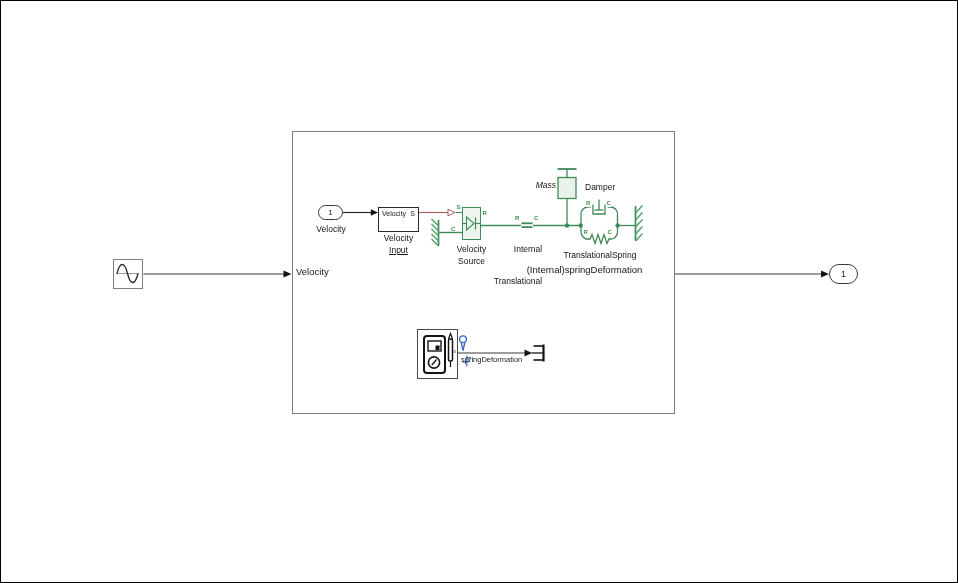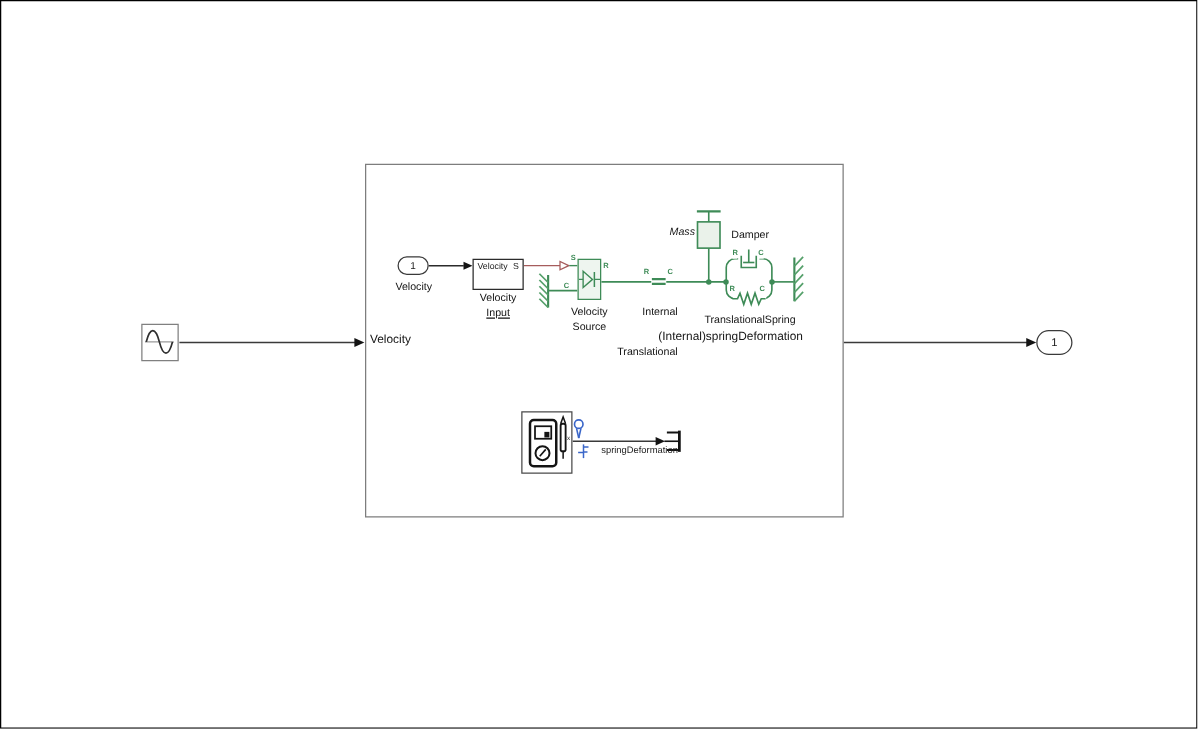--- a/index.html
+++ b/index.html
@@ -183,19 +183,19 @@
       <rect x="10" y="11" width="13" height="10" fill="#ffffff" stroke="#141414" stroke-width="1.4"></rect>
       <rect x="17.5" y="15.5" width="4" height="4.5" fill="#141414"></rect>
       <circle cx="16" cy="32.5" r="5.6" fill="none" stroke="#141414" stroke-width="1.6"></circle>
       <line x1="13.8" y1="35" x2="18.6" y2="29.5" stroke="#141414" stroke-width="1.3"></line>
       <path d="M30.5,9 L32.5,3.5 L34.5,9" fill="none" stroke="#141414" stroke-width="1.2"></path>
       <rect x="30.5" y="9" width="4" height="22" rx="1.5" fill="none" stroke="#141414" stroke-width="1.5"></rect>
       <line x1="32.5" y1="31" x2="32.5" y2="37" stroke="#141414" stroke-width="1.2"></line>
     </svg>
   </div>
   <div class="lbl" style="left:452.5px;top:347.5px;font-size:5px;color:#333;">x</div>
-  <div class="lbl" style="left:480px;top:355px;font-size:7.5px;color:#222;">springDeformation</div>
+  <div class="lbl" style="left:460px;top:355px;font-size:7.5px;color:#222;">springDeformation</div>
 
   <div class="oval" style="left:828px;top:263px;width:29px;height:20px;">
     <span>1</span>
   </div>
 
 </div>
 
 </body></html>

